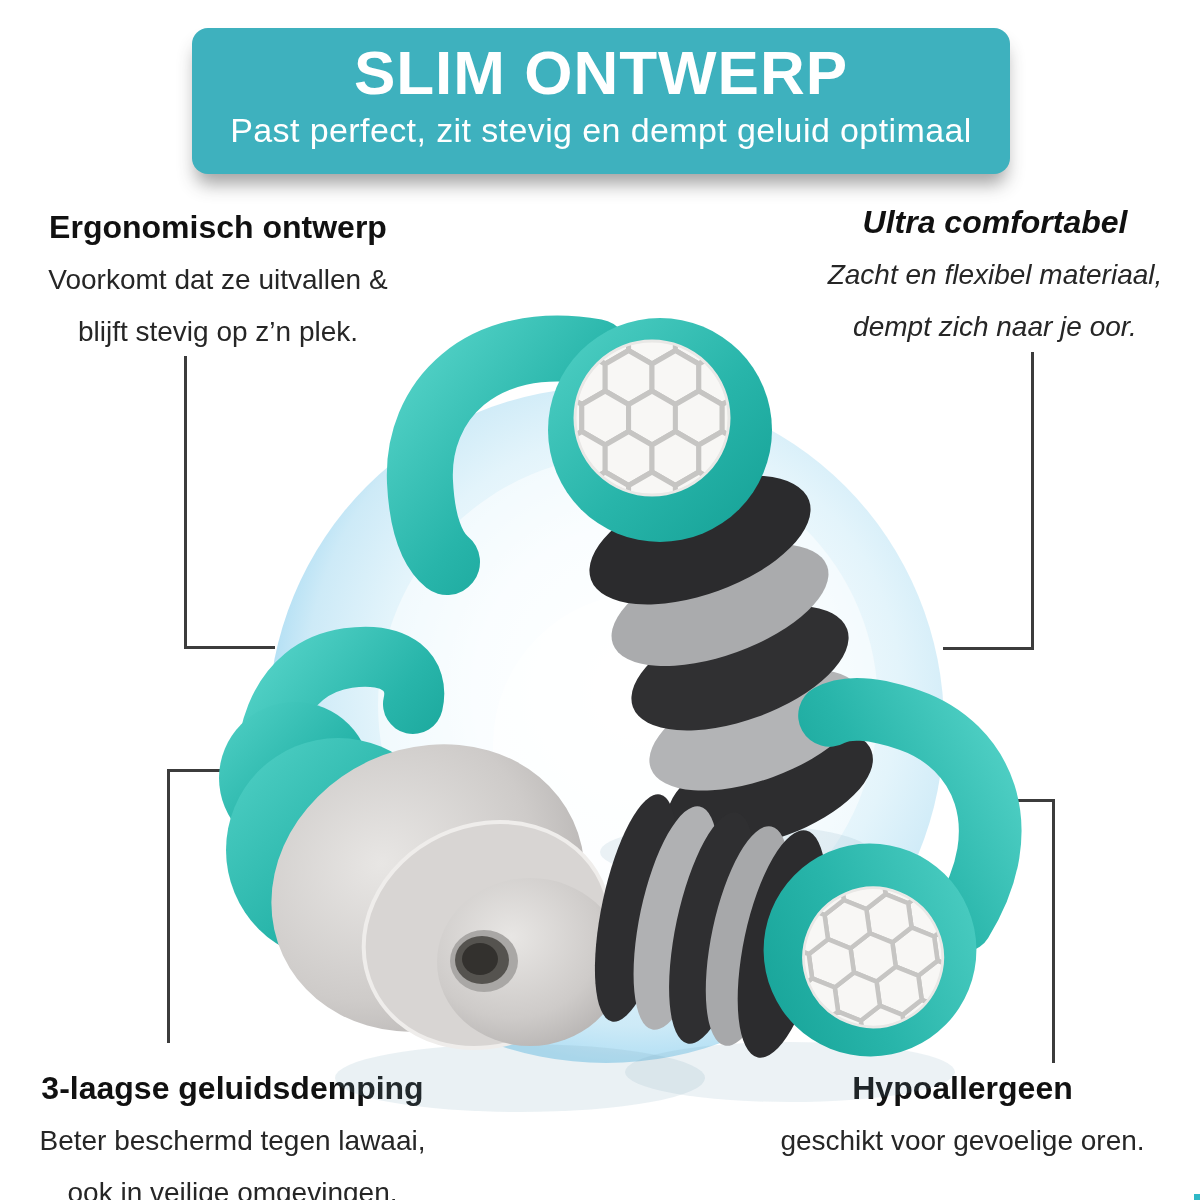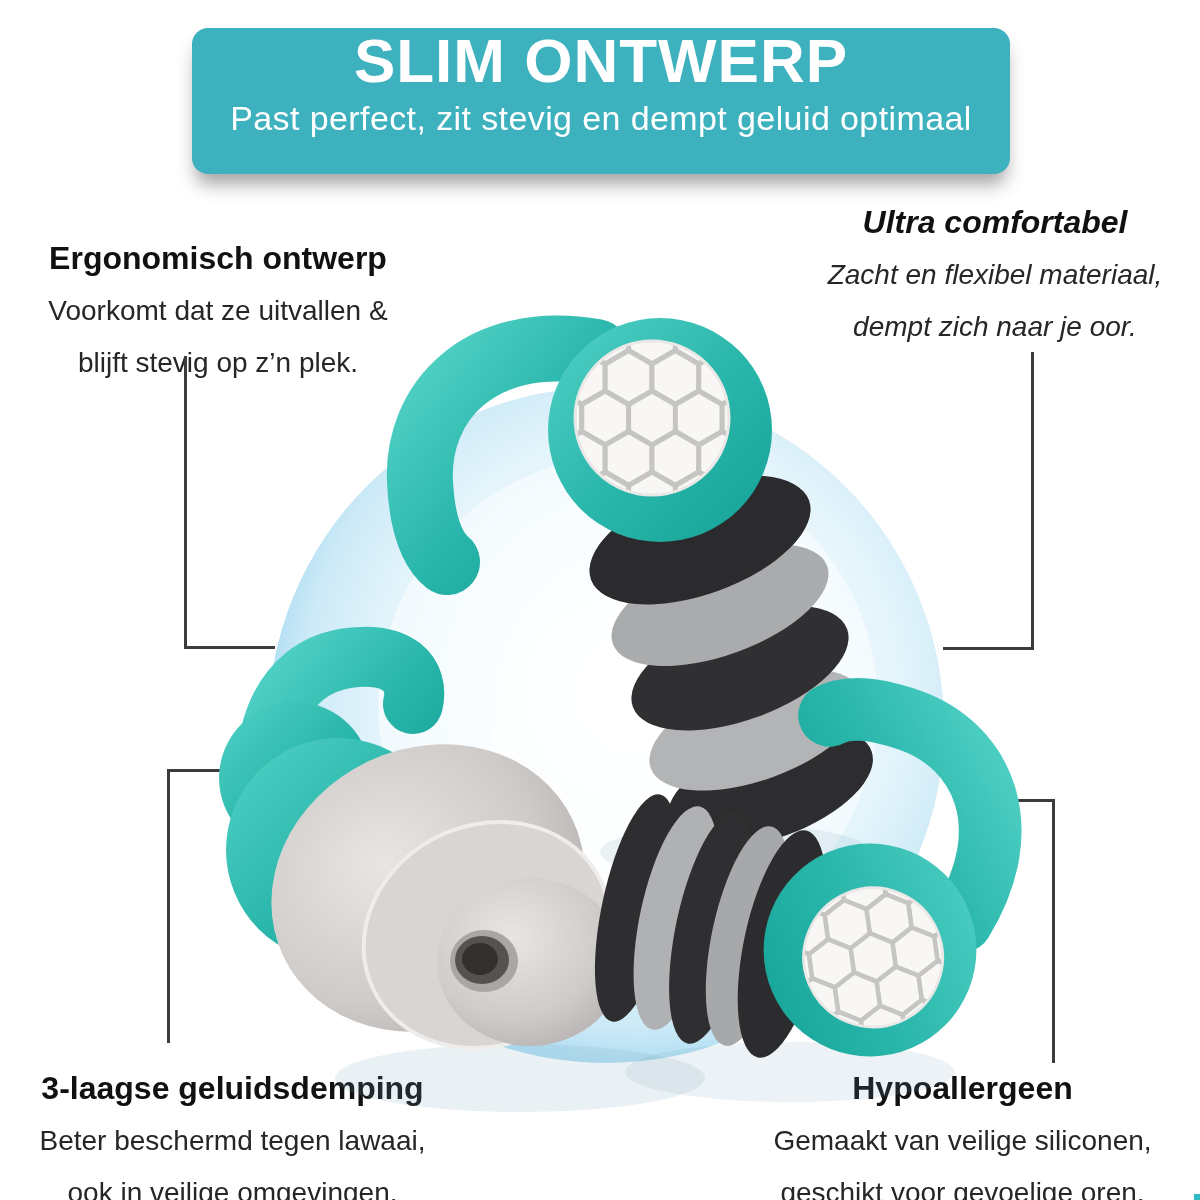--- a/index.html
+++ b/index.html
@@ -3,29 +3,29 @@
 <meta charset="utf-8">
 <style>
   html,body{margin:0;padding:0;background:#ffffff;}
   .page{position:relative;width:1200px;height:1200px;overflow:hidden;
         font-family:"Liberation Sans",sans-serif;background:#ffffff;}
 
   
   .banner{position:absolute;left:192px;top:28px;width:818px;height:146px;
           background:#3eb1be;border-radius:16px;text-align:center;color:#ffffff;
           box-shadow:0 14px 18px -4px rgba(50,50,50,.45);}
-  .banner-title{margin:0;font-size:62px;font-weight:800;
+  .banner-title{margin:0;padding-top:12px;font-size:62px;font-weight:800;
           letter-spacing:1px;line-height:1.05;}
   .banner-sub{margin:6px 0 0;font-size:34px;font-weight:400;letter-spacing:.4px;}
 
   
   .feature{position:absolute;text-align:center;}
   .feature-title{font-size:32px;font-weight:bold;color:#111111;margin:0 0 8px;}
   .feature-line{font-size:28px;line-height:36px;color:#262626;margin-top:16px;}
-  #f-tl{left:28px;top:240px;width:380px;}
+  #f-tl{left:28px;top:209px;width:380px;}
   #f-tr{left:800px;top:204px;width:390px;font-style:italic;}
   #f-bl{left:25px;top:1070px;width:415px;text-align:center;}
   #f-br{left:735px;top:1070px;width:455px;text-align:center;}
 
   
   .elbow{position:absolute;}
   #ln-tl{left:184px;top:356px;width:88px;height:290px;
          border-left:3px solid #3c3c3c;border-bottom:3px solid #3c3c3c;}
   #ln-tr{left:943px;top:352px;width:88px;height:295px;
          border-right:3px solid #3c3c3c;border-bottom:3px solid #3c3c3c;}
@@ -57,21 +57,20 @@
     <div class="feature-line">Zacht en flexibel materiaal,</div>
     <div class="feature-line">dempt zich naar je oor.</div>
   </div>
   <div class="feature" id="f-bl">
     <div class="feature-title">3-laagse geluidsdemping</div>
     <div class="feature-line">Beter beschermd tegen lawaai,</div>
     <div class="feature-line">ook in veilige omgevingen.</div>
   </div>
   <div class="feature" id="f-br">
     <div class="feature-title">Hypoallergeen</div>
-    <div class="feature-line">Gemaakt van veilige siliconen,</div>
     <div class="feature-line">geschikt voor gevoelige oren.</div>
   </div>
 
   <div class="elbow" id="ln-tl"></div>
   <div class="elbow" id="ln-tr"></div>
   <div class="elbow" id="ln-bl"></div>
   <div class="elbow" id="ln-br"></div>
 
   <svg class="photo" viewBox="0 0 1200 1200" xmlns="http://www.w3.org/2000/svg">
     <defs>

